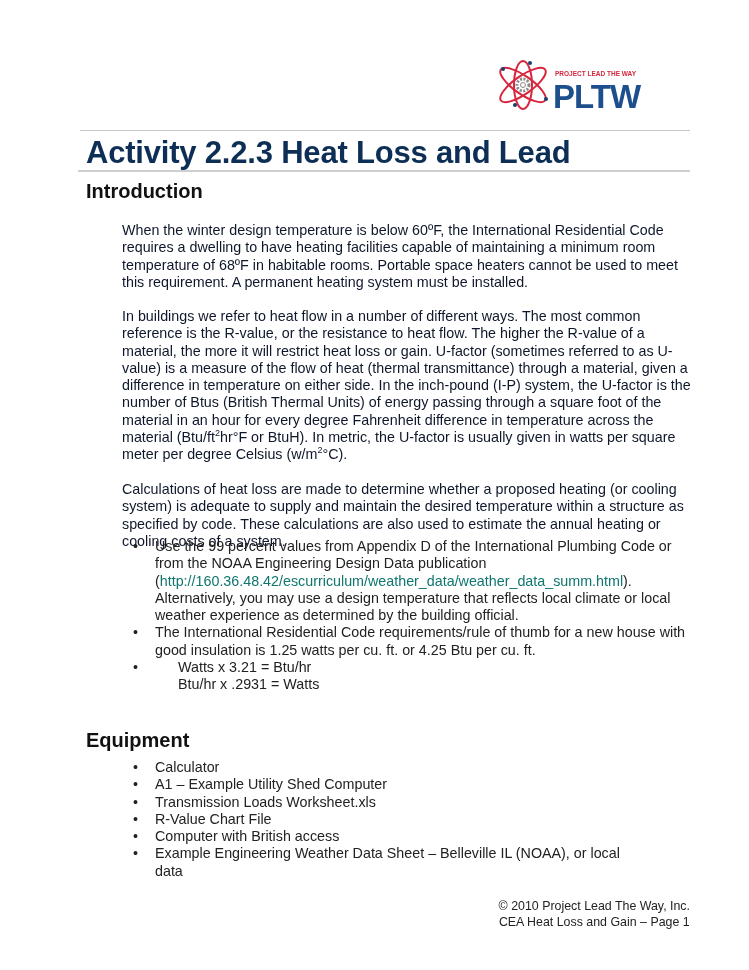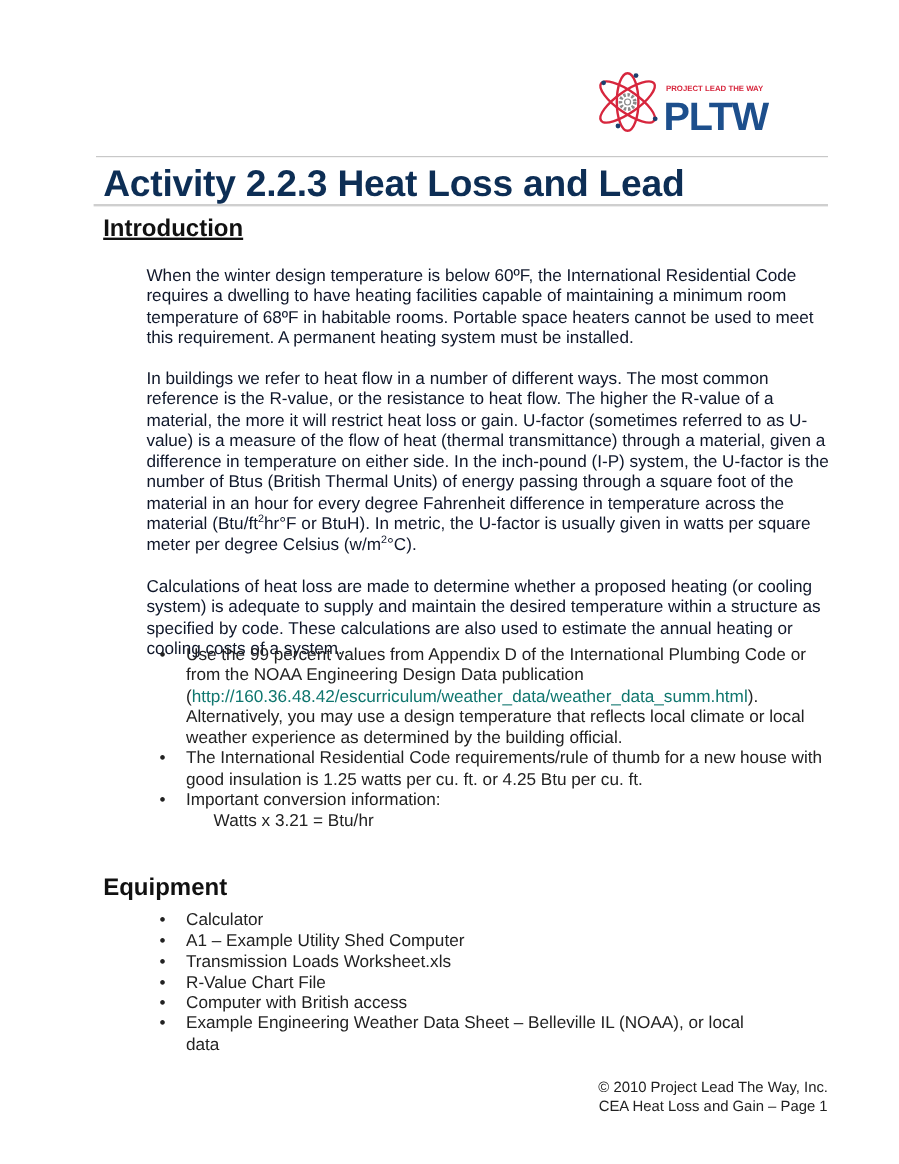--- a/index.html
+++ b/index.html
@@ -40,41 +40,41 @@
     <circle cx="22" cy="48" r="2" fill="#1d3f6e"></circle>
     <text x="62" y="19" font-family="Liberation Sans, sans-serif" font-size="6.5" font-weight="bold" fill="#d7263d">PROJECT LEAD THE WAY</text>
     <text x="60" y="51" font-family="Liberation Sans, sans-serif" font-size="33" font-weight="bold" fill="#1d4f8c" letter-spacing="-1">PLTW</text>
   </svg>
 </div>
 
 <div class="rule top"></div>
 <h1 class="doc-title">Activity 2.2.3 Heat Loss and Lead</h1>
 <div class="rule title-under"></div>
 
-<h2 class="section-h" style="top:180px;text-decoration:underline;">Introduction</h2>
+<h2 class="section-h" style="top:180px;">Introduction</h2>
 
 <p class="para" style="top:209px;">When the winter design temperature is below 60ºF, the International Residential Code requires a dwelling to have heating facilities capable of maintaining a minimum room temperature of 68ºF in habitable rooms. Portable space heaters cannot be used to meet this requirement. A permanent heating system must be installed.</p>
 
 <p class="para" style="top:295px;"><span>In buildings we refer to heat flow in a number of different ways. The most common reference is the R-value, or the resistance to heat flow. The higher the R-value of a material, the more it will restrict heat loss or gain. U-factor (sometimes referred to as U-value) is a measure of the flow of heat (thermal transmittance) through a material, given a difference in temperature on either side. In the inch-pound (I-P) system, the U-factor is the number of Btus (British Thermal Units) of energy passing through a square foot of the material in an hour for every degree Fahrenheit difference in temperature across the material (Btu/ft</span><sup>2</sup><span>hr°F or BtuH). In metric, the U-factor is usually given in watts per square meter per degree Celsius (w/m</span><sup>2</sup><span>°C).</span></p>
 
 <p class="para" style="top:468px;">Calculations of heat loss are made to determine whether a proposed heating (or cooling system) is adequate to supply and maintain the desired temperature within a structure as specified by code. These calculations are also used to estimate the annual heating or cooling costs of a system.</p>
 
 <ul class="bul" style="left:130px; top:538px; width:560px;">
   <li>
     <span class="dot">•</span>
     <span>Use the 99 percent values from Appendix D of the International Plumbing Code or from the NOAA Engineering Design Data publication (</span><span class="link">http://160.36.48.42/escurriculum/weather_data/weather_data_summ.html</span><span>). Alternatively, you may use a design temperature that reflects local climate or local weather experience as determined by the building official.</span>
   </li>
   <li>
     <span class="dot">•</span>
     <span>The International Residential Code requirements/rule of thumb for a new house with good insulation is 1.25 watts per cu. ft. or 4.25 Btu per cu. ft.</span>
   </li>
   <li>
     <span class="dot">•</span>
-    <span>Important conversion information:</span>
     <span class="indent-line">Watts x 3.21 = Btu/hr</span>
+    <span class="indent-line">Btu/hr x .2931 = Watts</span>
   </li>
 </ul>
 
 <h2 class="section-h" style="top:729px;">Equipment</h2>
 
 <ul class="bul" style="left:130px; top:759px; width:520px;">
   <li><span class="dot">•</span><span>Calculator</span></li>
   <li><span class="dot">•</span><span>A1 – Example Utility Shed Computer</span></li>
   <li><span class="dot">•</span><span>Transmission Loads Worksheet.xls</span></li>
   <li><span class="dot">•</span><span>R-Value Chart File</span></li>

